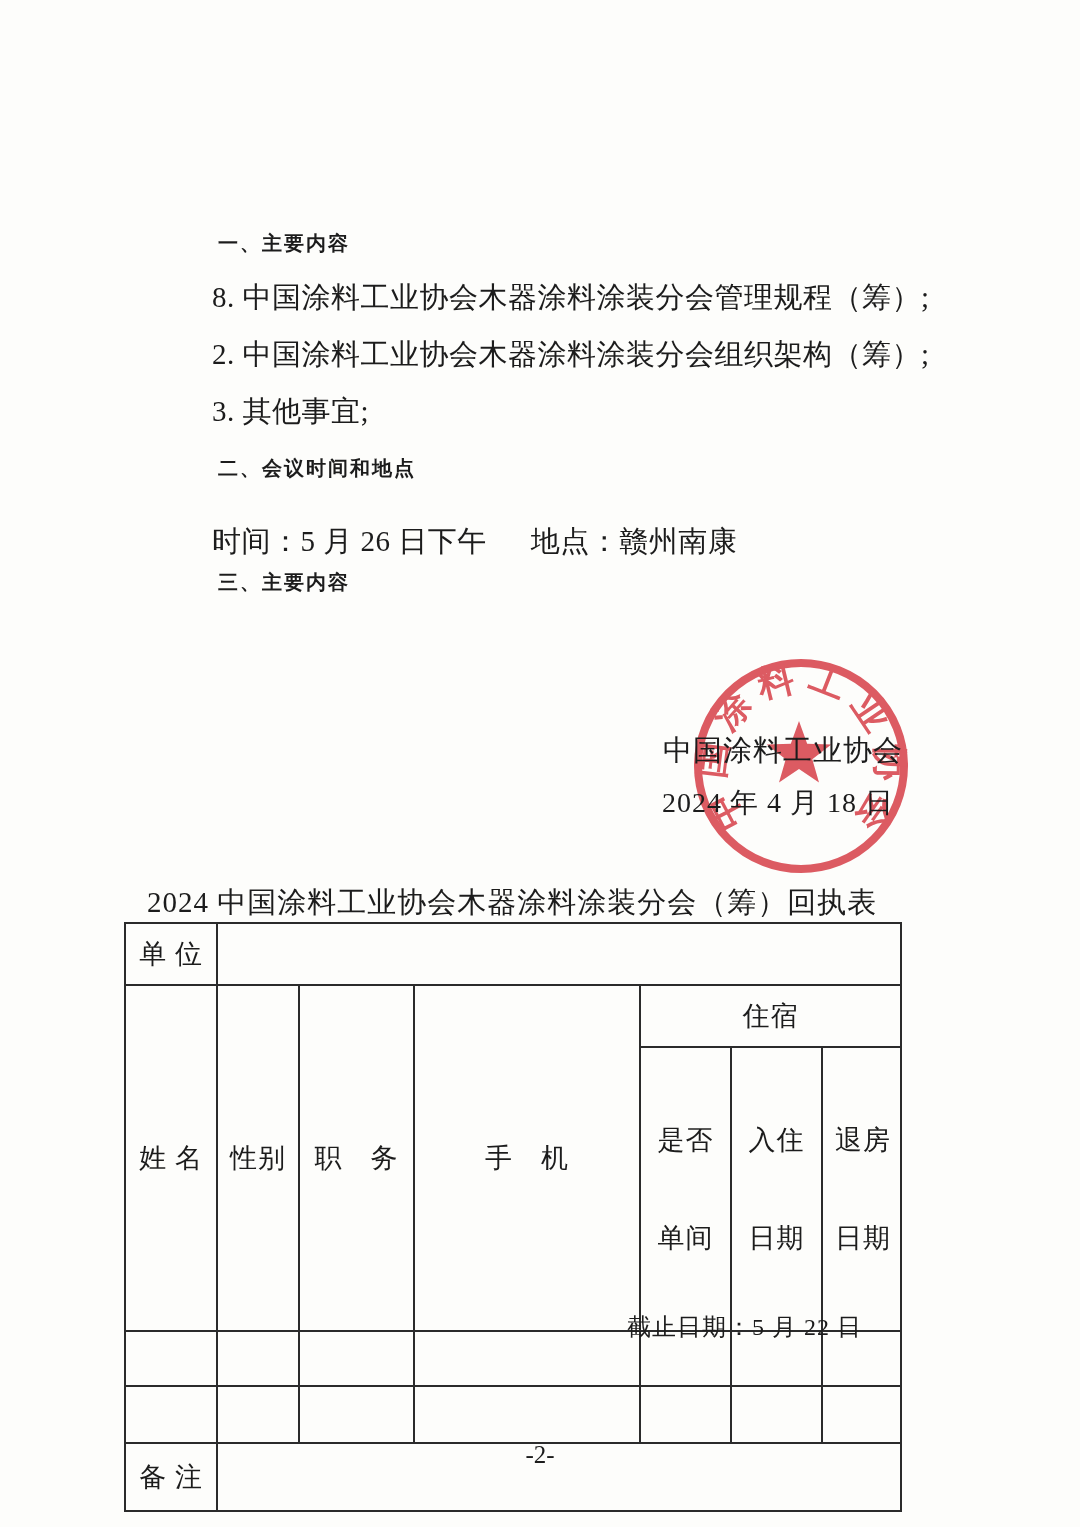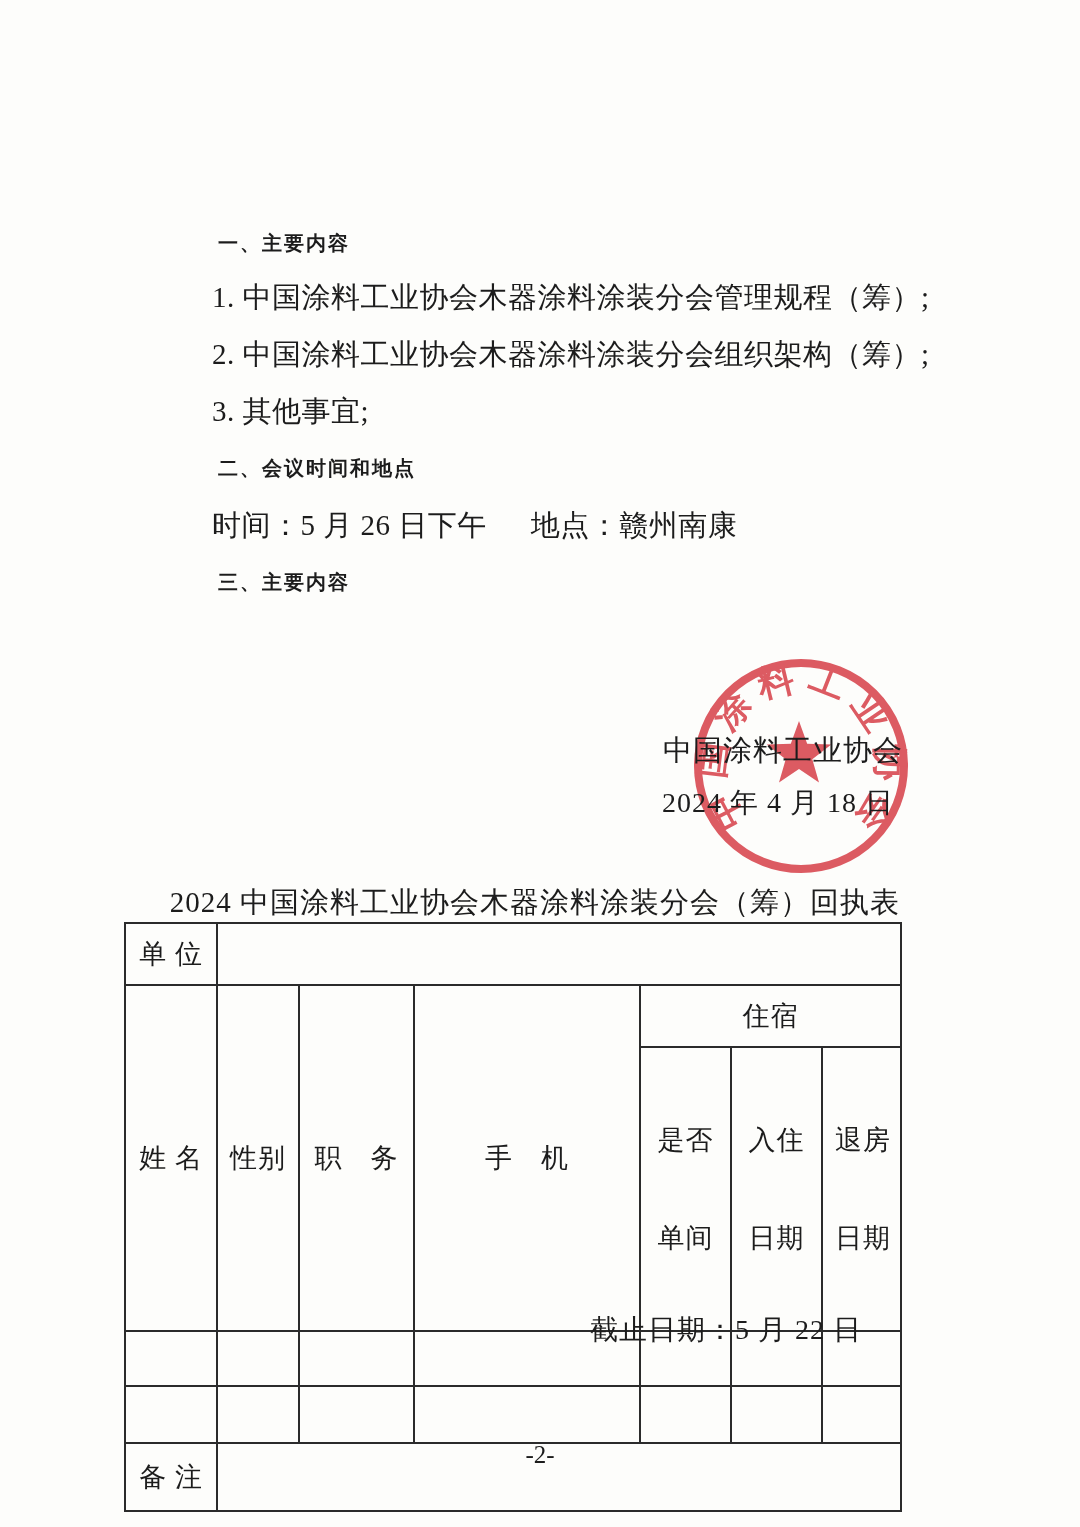--- a/index.html
+++ b/index.html
@@ -50,21 +50,21 @@
     font-family: "Liberation Serif", "DejaVu Serif", serif;
     font-size: 36px;
     font-weight: 700;
     letter-spacing: 10px;
   }
   .table-title {
     position: absolute;
     top: 883px;
     left: 124px;
     width: 776px;
-    text-align: right;
+    text-align: center;
     font-size: 29px;
     letter-spacing: 1px;
     white-space: pre;
   }
   table.reply {
     position: absolute;
     left: 124px;
     top: 922px;
     width: 776px;
     border-collapse: collapse;
@@ -77,45 +77,45 @@
     font-size: 27px;
     padding: 12px;
     letter-spacing: 1px;
     white-space: pre;
   }
   .two-line div { line-height: 36px; }
   .deadline {
     position: absolute;
     top: 1311px;
     right: 218px;
-    font-size: 28px;
+    font-size: 24px;
     letter-spacing: 1px;
     white-space: pre;
   }
   .page-number {
     position: absolute;
     top: 1441px;
     left: 0;
     width: 100%;
     text-align: center;
     font-size: 25px;
   }
 </style>
 </head>
 <body>
 
 <div class="page">
 
   <div class="line heading" style="top:226px">一、主要内容</div>
-  <div class="line" style="top:280px">1. 中国涂料工业协会木器涂料涂装分会管理规程（筹）;</div>
+  <div class="line" style="top:280px">8. 中国涂料工业协会木器涂料涂装分会管理规程（筹）;</div>
   <div class="line" style="top:337px">2. 中国涂料工业协会木器涂料涂装分会组织架构（筹）;</div>
   <div class="line" style="top:394px">3. 其他事宜;</div>
 
   <div class="line heading" style="top:451px">二、会议时间和地点</div>
-  <div class="line" style="top:508px"><span>时间：5 月 26 日下午</span><span class="inline-gap"></span><span>地点：赣州南康</span></div>
+  <div class="line" style="top:524px"><span>时间：5 月 26 日下午</span><span class="inline-gap"></span><span>地点：赣州南康</span></div>
 
   <div class="line heading" style="top:565px">三、主要内容</div>
 
   <svg class="seal" viewBox="-115 -115 230 230" xmlns="http://www.w3.org/2000/svg" aria-hidden="true">
     <defs>
       <path id="sealArc" d="M -53.7 53.7 A 76 76 0 1 1 53.7 53.7" fill="none"></path>
     </defs>
     <circle cx="0" cy="0" r="103" fill="none" stroke-width="8" stroke="#d8454e"></circle>
     <text fill="#d8454e">
       <textPath href="#sealArc" startOffset="0">中国涂料工业协会</textPath>

